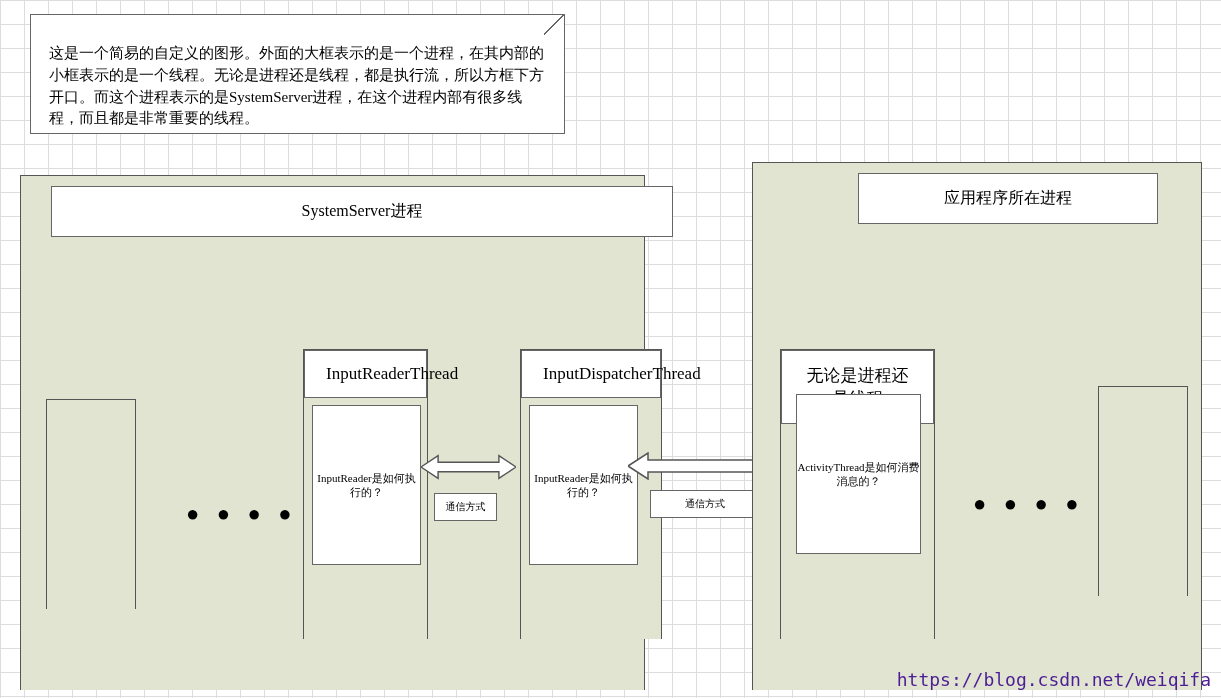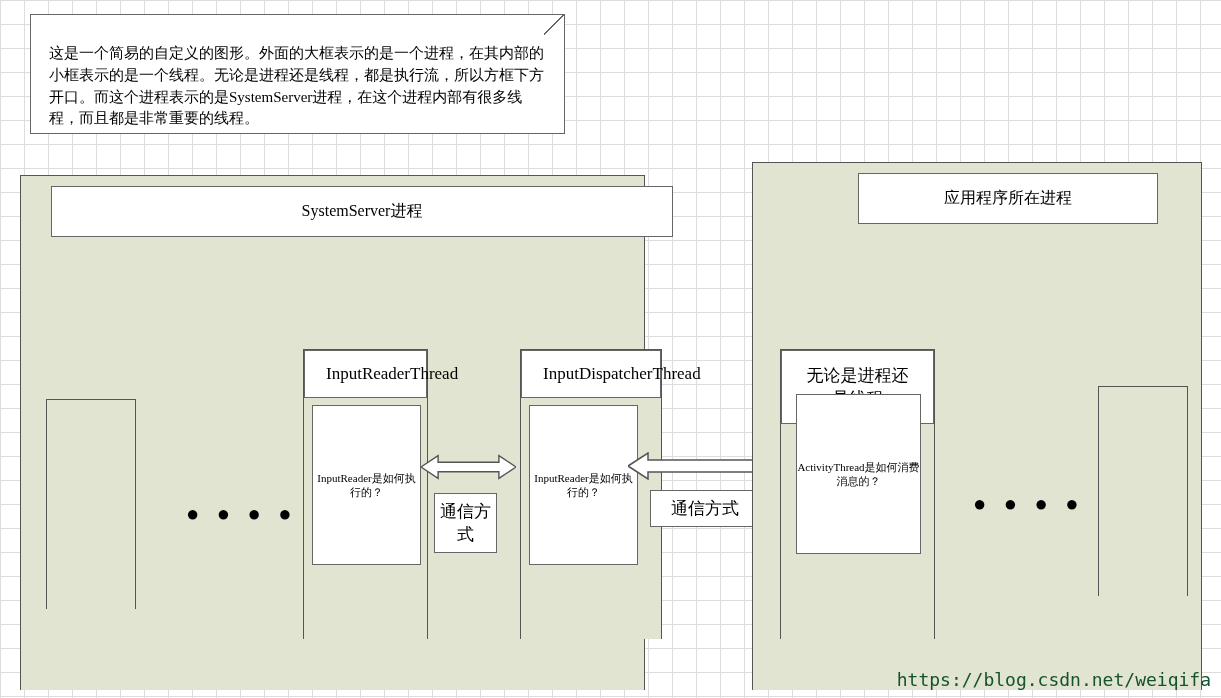--- a/index.html
+++ b/index.html
@@ -78,33 +78,33 @@
 .dots {
   position: absolute;
   font-size: 22px;
   font-weight: bold;
   letter-spacing: 6px;
 }
 .arrow-box {
   position: absolute;
   background: #fff;
   border: 1px solid #666;
-  font-size: 17px;
+  font-size: 10px;
   text-align: center;
   padding: 6px 4px;
 }
 .arrow {
   position: absolute;
   height: 28px;
 }
 .arrow svg { width: 100%; height: 100%; }
 .watermark {
   position: absolute;
   bottom: 8px; right: 10px;
-  color: #14532d;
+  color: #4c1d95;
   font-family: monospace;
   font-size: 18px;
 }
 </style>
 </head>
 <body>
 
 <div class="note">
   <span>这是一个简易的自定义的图形。外面的大框表示的是一个进程，在其内部的小框表示的是一个线程。无论是进程还是线程，都是执行流，所以方框下方开口。而这个进程表示的是SystemServer进程，在这个进程内部有很多线程，而且都是非常重要的线程。</span>
   <div class="fold"></div>

